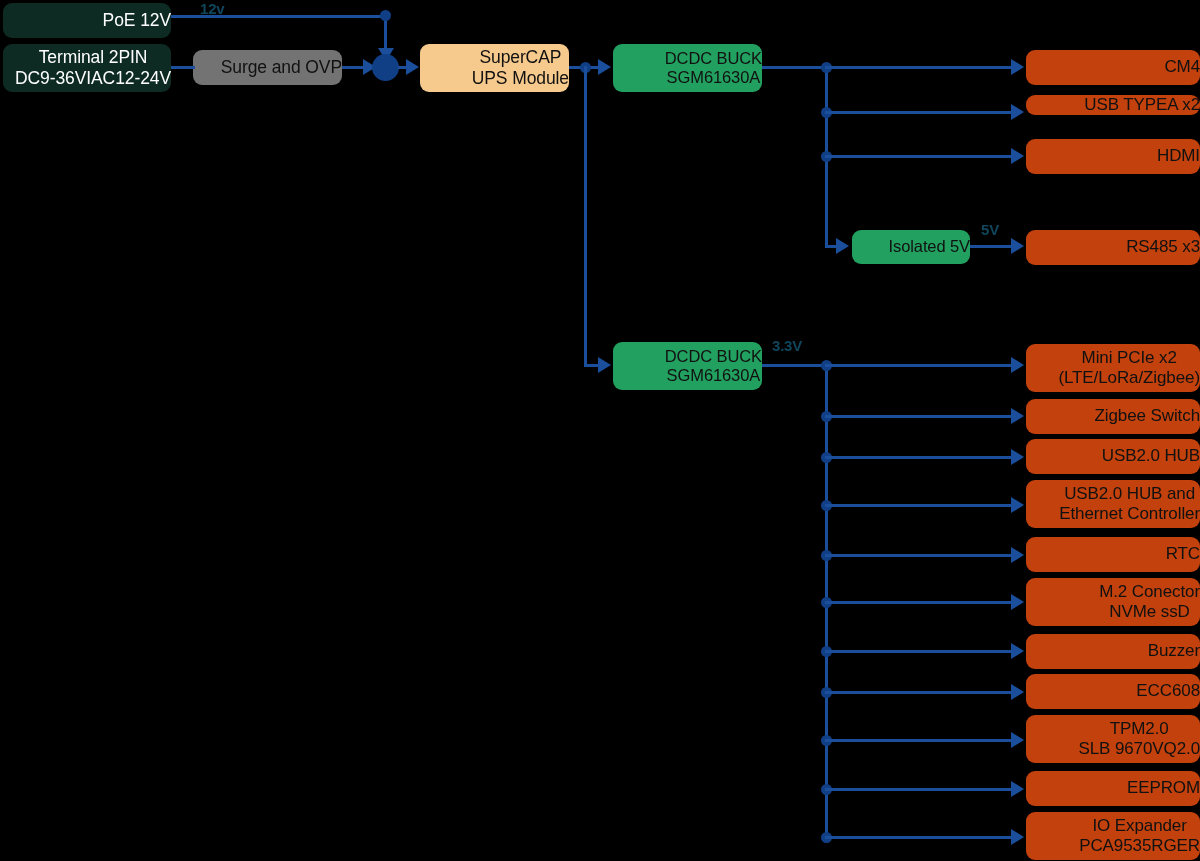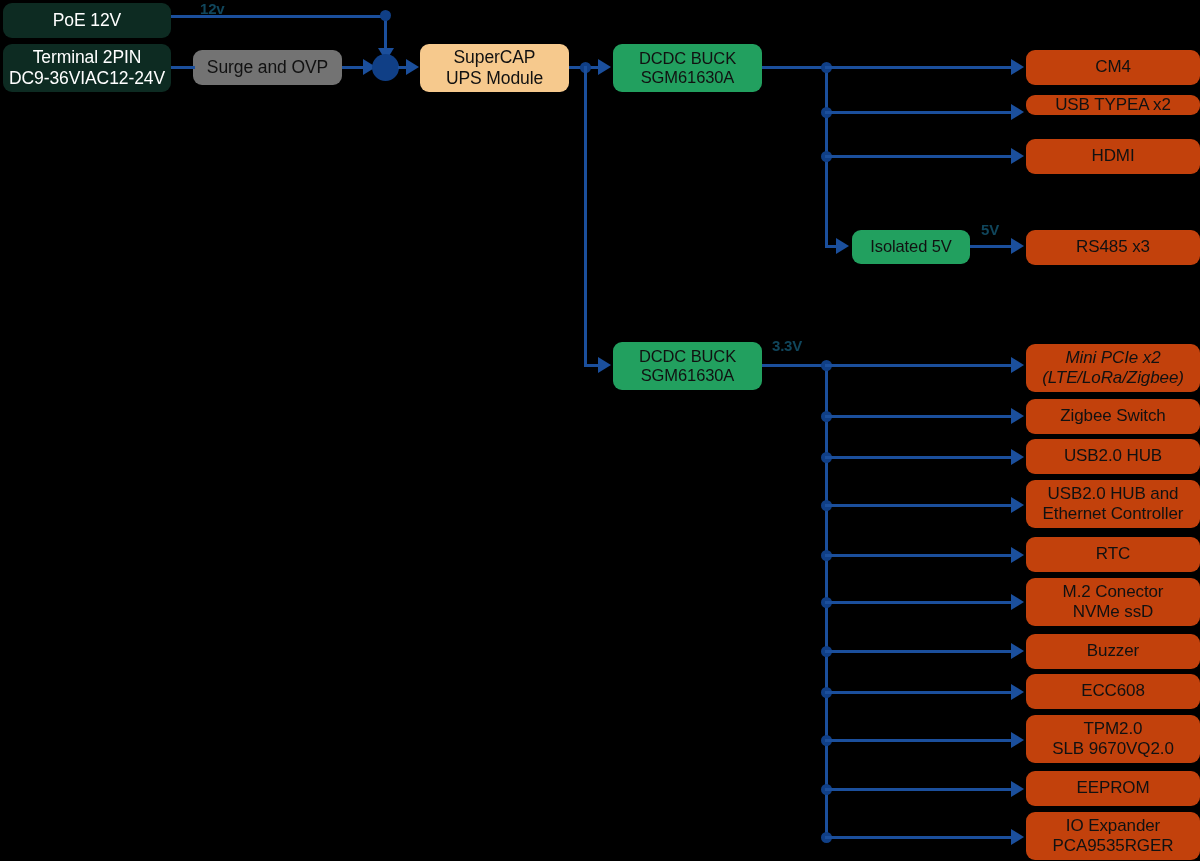--- a/index.html
+++ b/index.html
@@ -14,21 +14,21 @@
     background: #000000;
     font-family: "Liberation Sans", sans-serif;
     overflow: hidden;
   }
   .node {
     position: absolute;
     box-sizing: border-box;
     border-radius: 9px;
     display: flex;
     align-items: center;
-    justify-content: center;
+    justify-content: flex-end;
     text-align: center;
     line-height: 1.18;
     white-space: pre-line;
     letter-spacing: -0.1px;
   }
   .node.dark {
     background: #0d2b22;
     color: #ffffff;
     font-size: 17.5px;
   }
@@ -133,21 +133,21 @@
   </div>
 
   <div class="node lime" style="left:1026px; top:139px; width:174px; height:35px;">
     <span>HDMI</span>
   </div>
 
   <div class="node lime" style="left:1026px; top:230px; width:174px; height:35px;">
     <span>RS485 x3</span>
   </div>
 
-  <div class="node lime" style="left:1026px; top:344px; width:174px; height:48px;font-style:italic;">
+  <div class="node lime" style="left:1026px; top:344px; width:174px; height:48px;">
     <span>Mini PCIe x2
 (LTE/LoRa/Zigbee)</span>
   </div>
 
   <div class="node lime" style="left:1026px; top:399px; width:174px; height:35px;">
     <span>Zigbee Switch</span>
   </div>
 
   <div class="node lime" style="left:1026px; top:439px; width:174px; height:35px;">
     <span>USB2.0 HUB</span>

